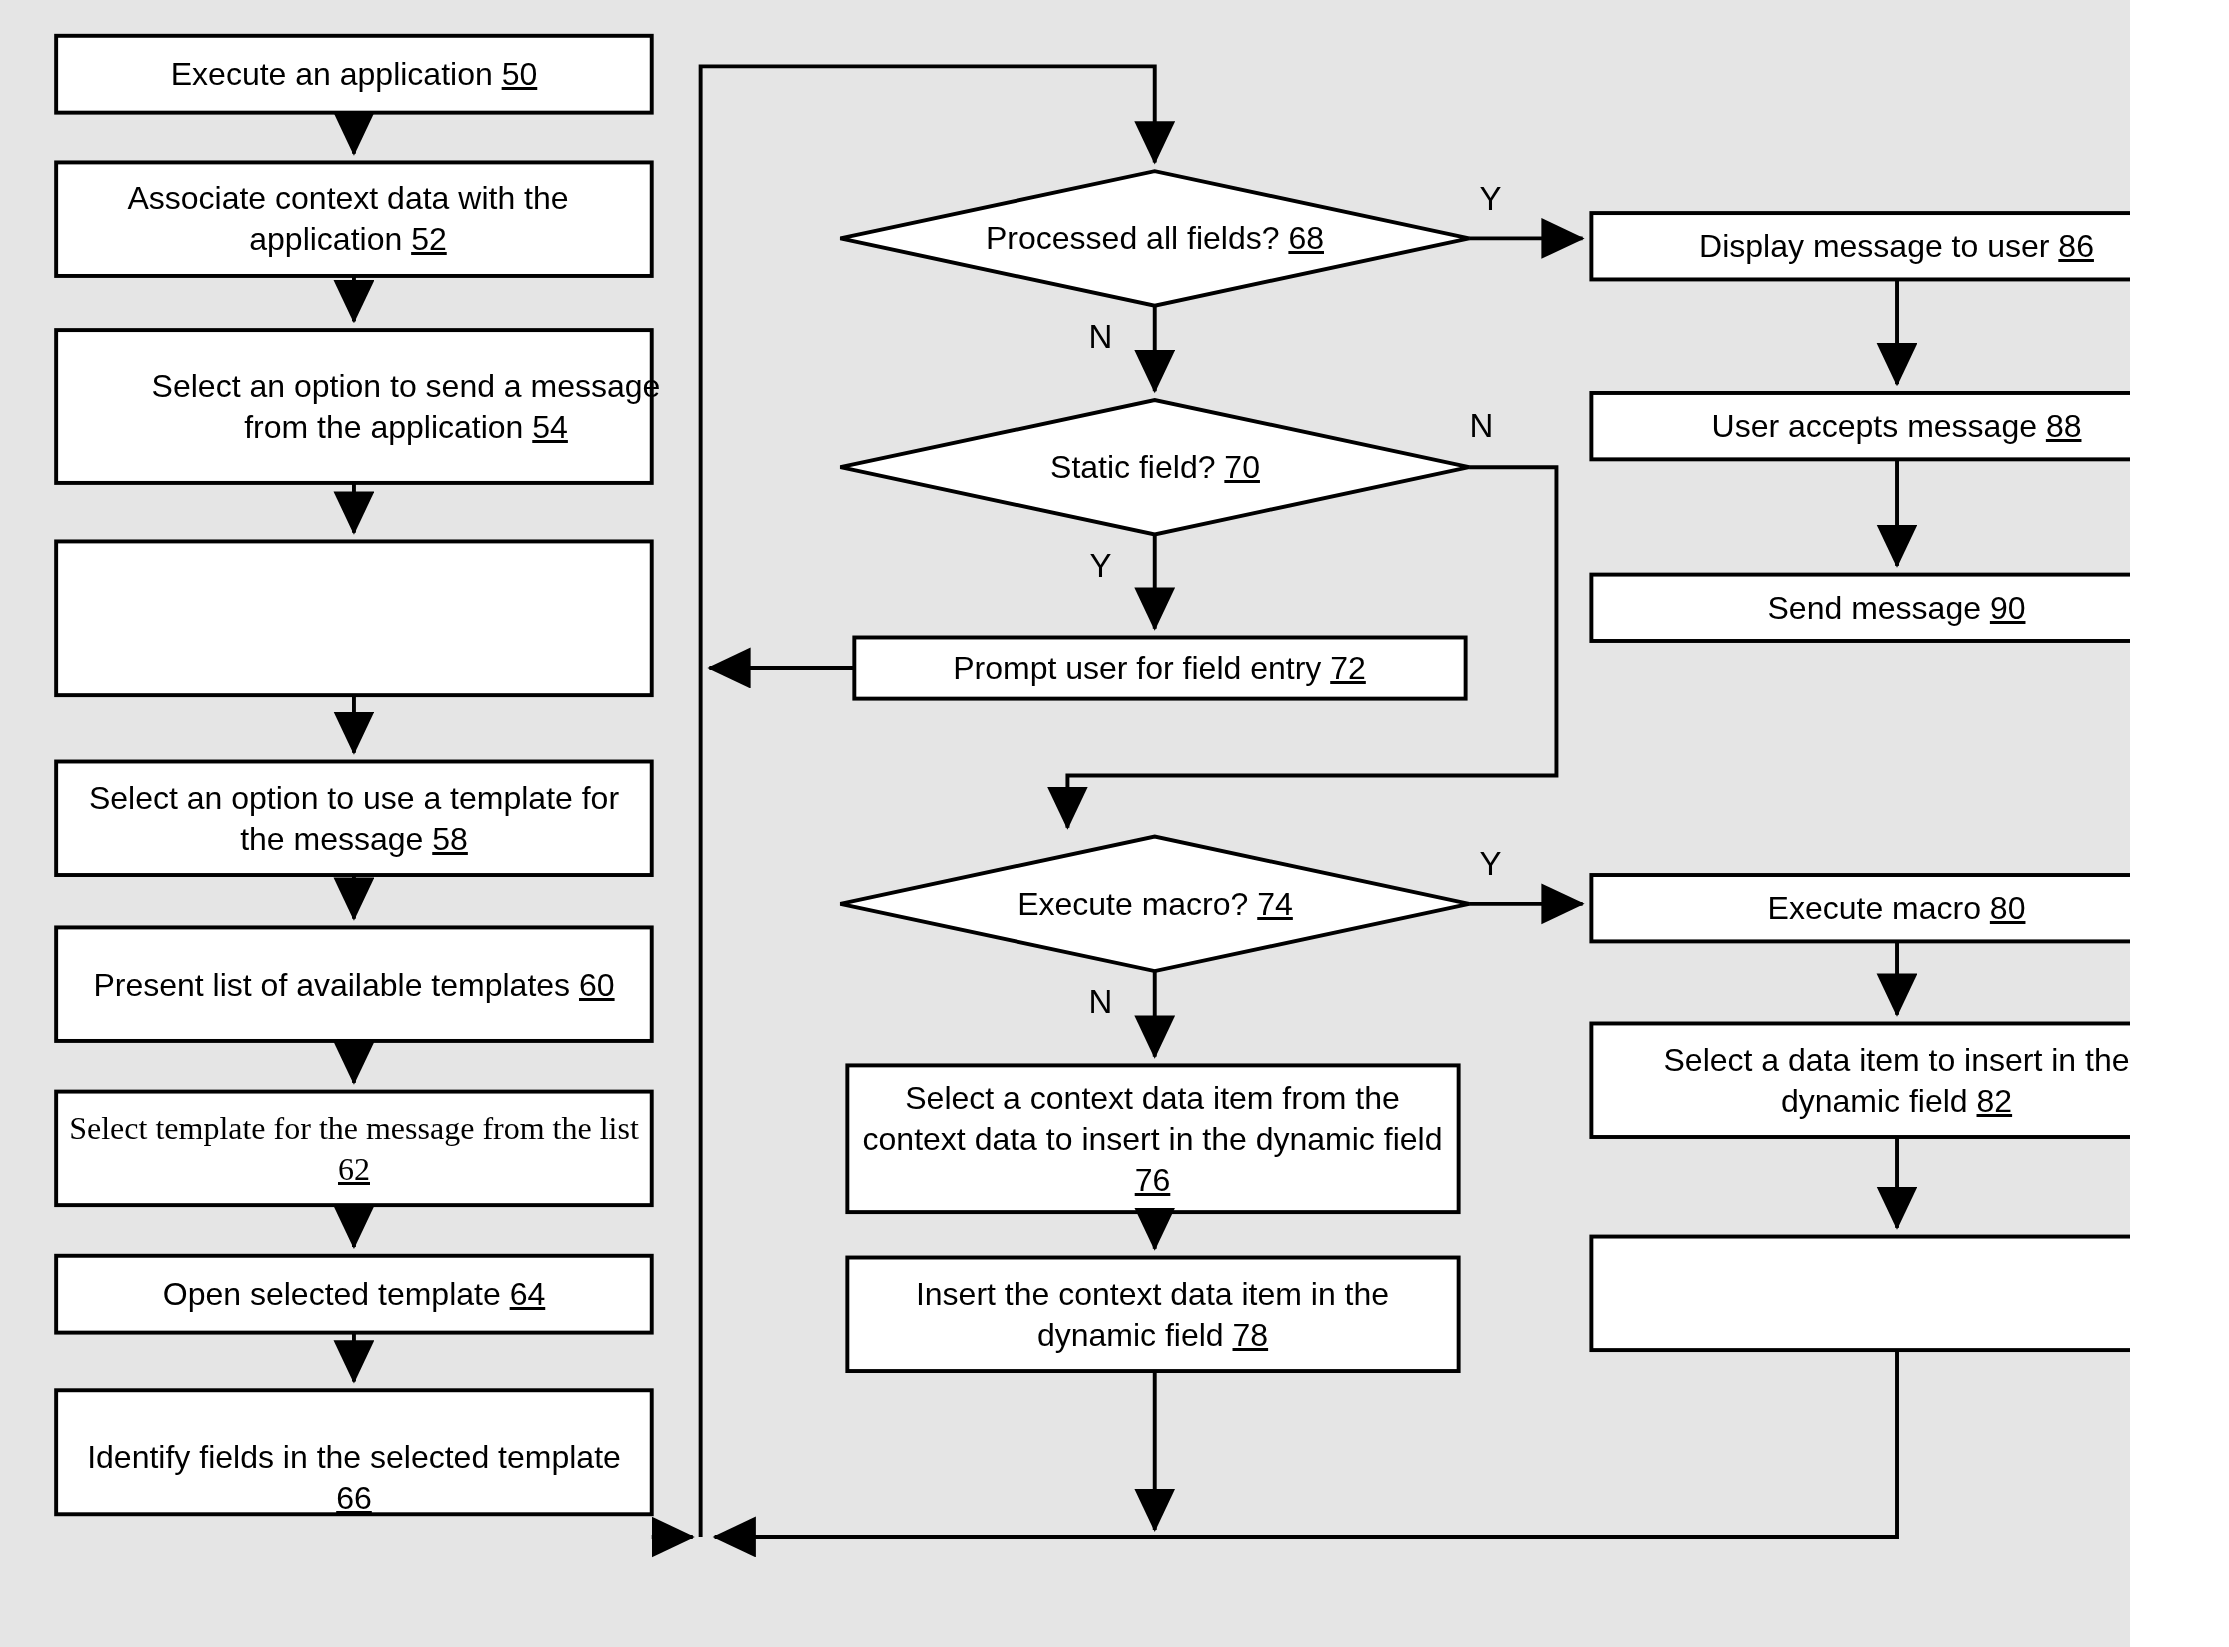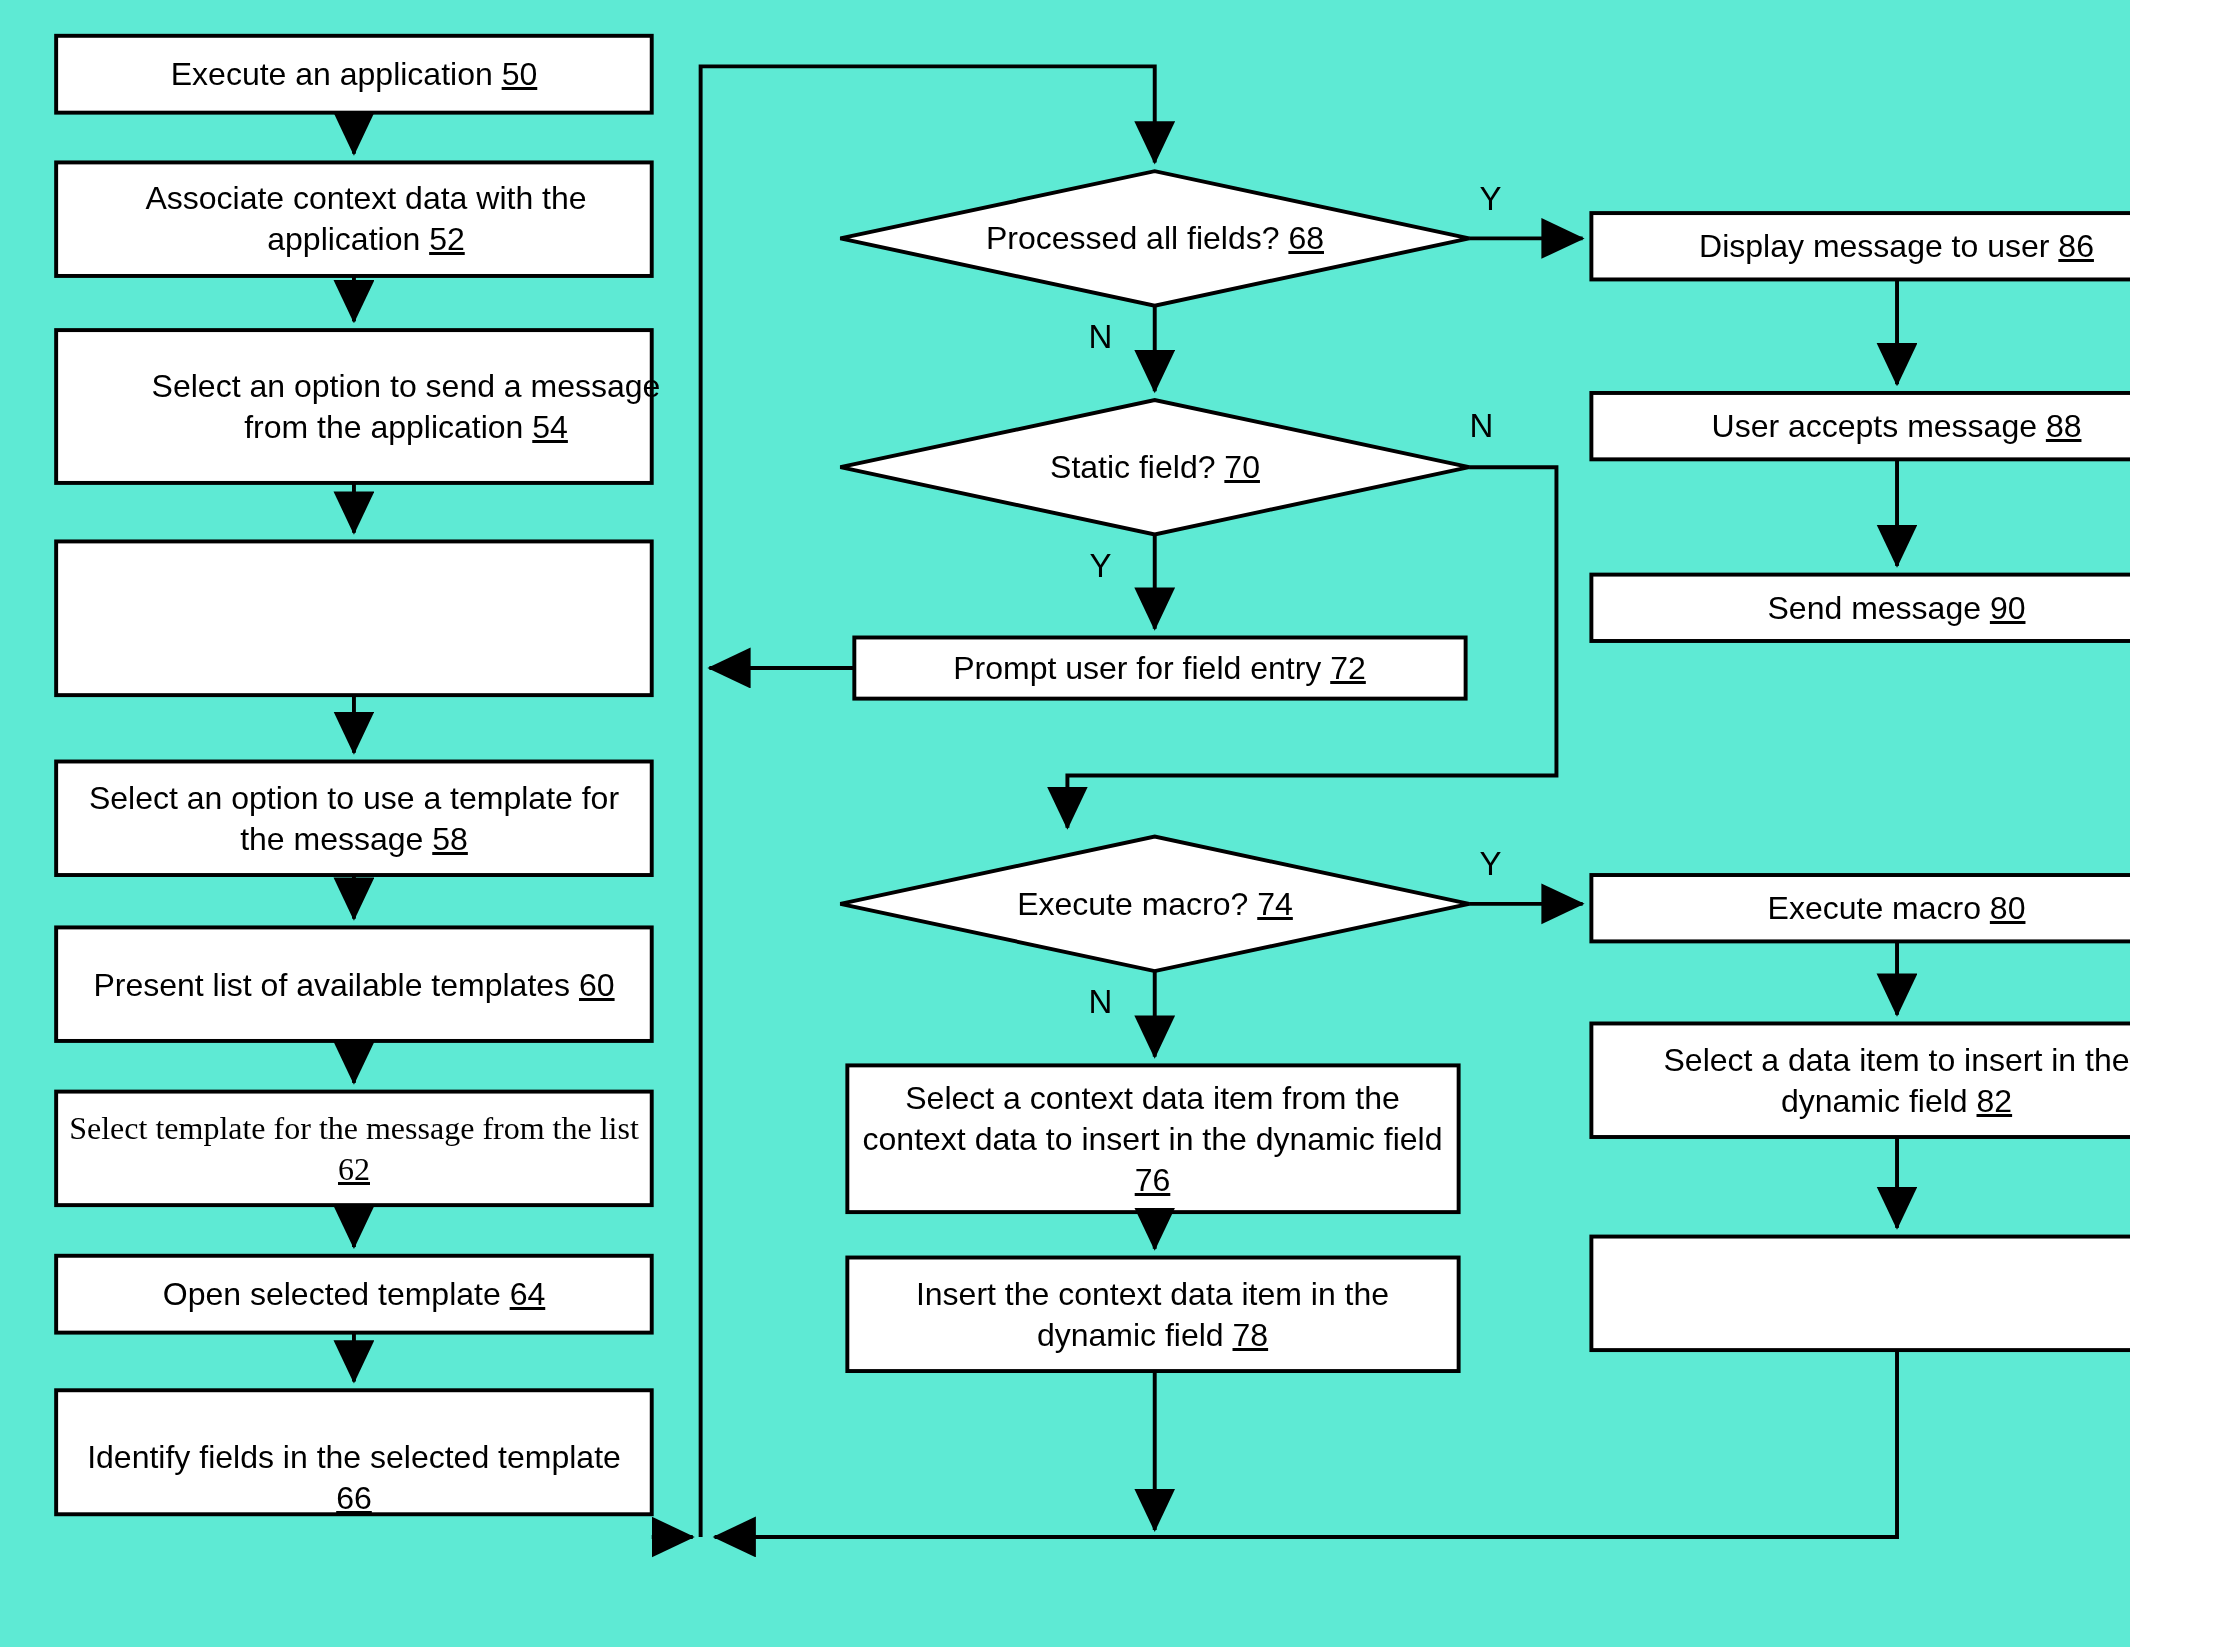--- a/index.html
+++ b/index.html
@@ -4,21 +4,21 @@
 <style>
   html, body {
     margin: 0;
     padding: 0;
     background: #ffffff;
   }
   #canvas {
     position: relative;
     width: 2130px;
     height: 1647px;
-    background: #5eead4;
+    background: #e5e5e5;
     font-family: "Liberation Sans", sans-serif;
     overflow: hidden;
   }
   svg.flow {
     position: absolute;
     left: 0;
     top: 0;
     width: 2230px;
     height: 1647px;
   }
@@ -121,21 +121,21 @@
       <line x1="2172" y1="1302" x2="2172" y2="1406" marker-end="url(#ah)"></line>
 
       <path d="M2172,1546 L2172,1760 L818,1760" marker-end="url(#ah)"></path>
     </g>
   </svg>
 
   <div class="node-text" style="left:56px;  top:36px;   width:596px; height:77px;">
     <span class="lbl"><span>Execute an application</span>
       <span class="refnum">50</span></span>
   </div>
-  <div class="node-text" style="left:68px;  top:162px;  width:596px; height:114px;">
+  <div class="node-text" style="left:50px;  top:162px;  width:596px; height:114px;">
     <span class="lbl"><span>Associate context data with the application</span>
       <span class="refnum">52</span></span>
   </div>
   <div class="node-text" style="left:68px;  top:330px;  width:596px; height:153px;margin-left:40px;">
     <span class="lbl"><span>Select an option to send a message from the application</span>
       <span class="refnum">54</span></span>
   </div>
   <div class="node-text" style="left:56px;  top:762px;  width:596px; height:114px;">
     <span class="lbl"><span>Select an option to use a template for the message</span>
       <span class="refnum">58</span></span>

